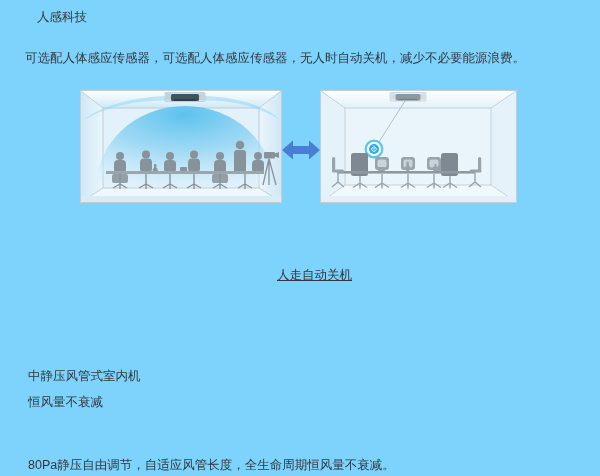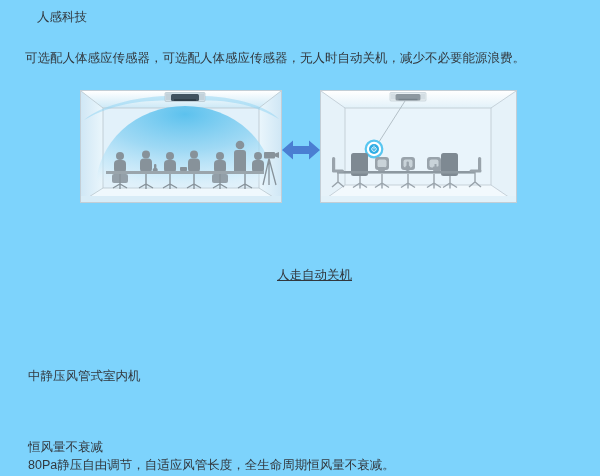--- a/index.html
+++ b/index.html
@@ -207,17 +207,17 @@
         <rect x="1" y="106" width="195" height="6" fill="#e2f1f9"></rect>
       </svg>
     </div>
   </div>
 
 
   <p class="t" style="left:277px;top:266px;text-decoration:underline;">人走自动关机</p>
 
   <p class="t" style="left:28px;top:356px;margin-top:11px;">中静压风管式室内机</p>
 
-  <p class="t" style="left:28px;top:393px;margin-top:45px;">恒风量不衰减</p>
+  <p class="t" style="left:28px;top:393px;">恒风量不衰减</p>
 
   <p class="t" style="left:28px;top:456px;">80Pa静压自由调节，自适应风管长度，全生命周期恒风量不衰减。</p>
 
 </div>
 
 </body></html>

